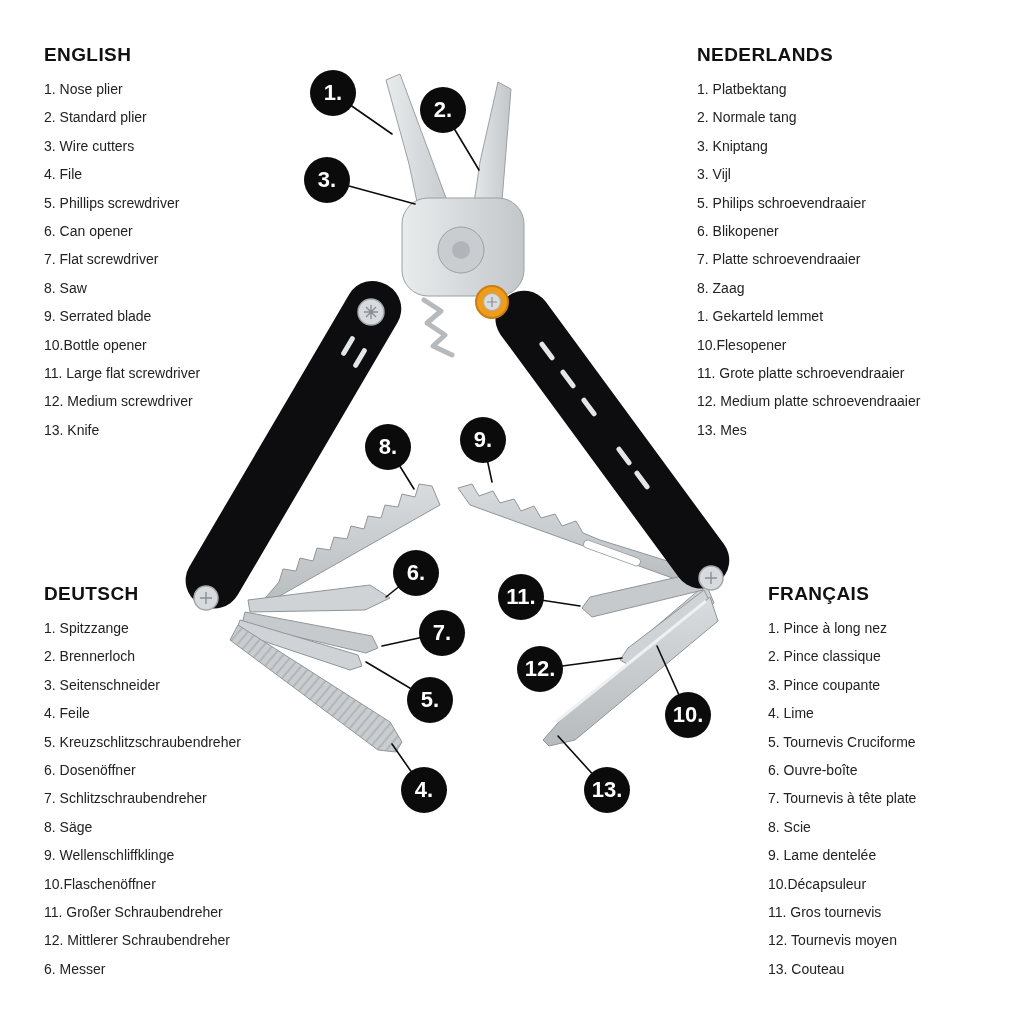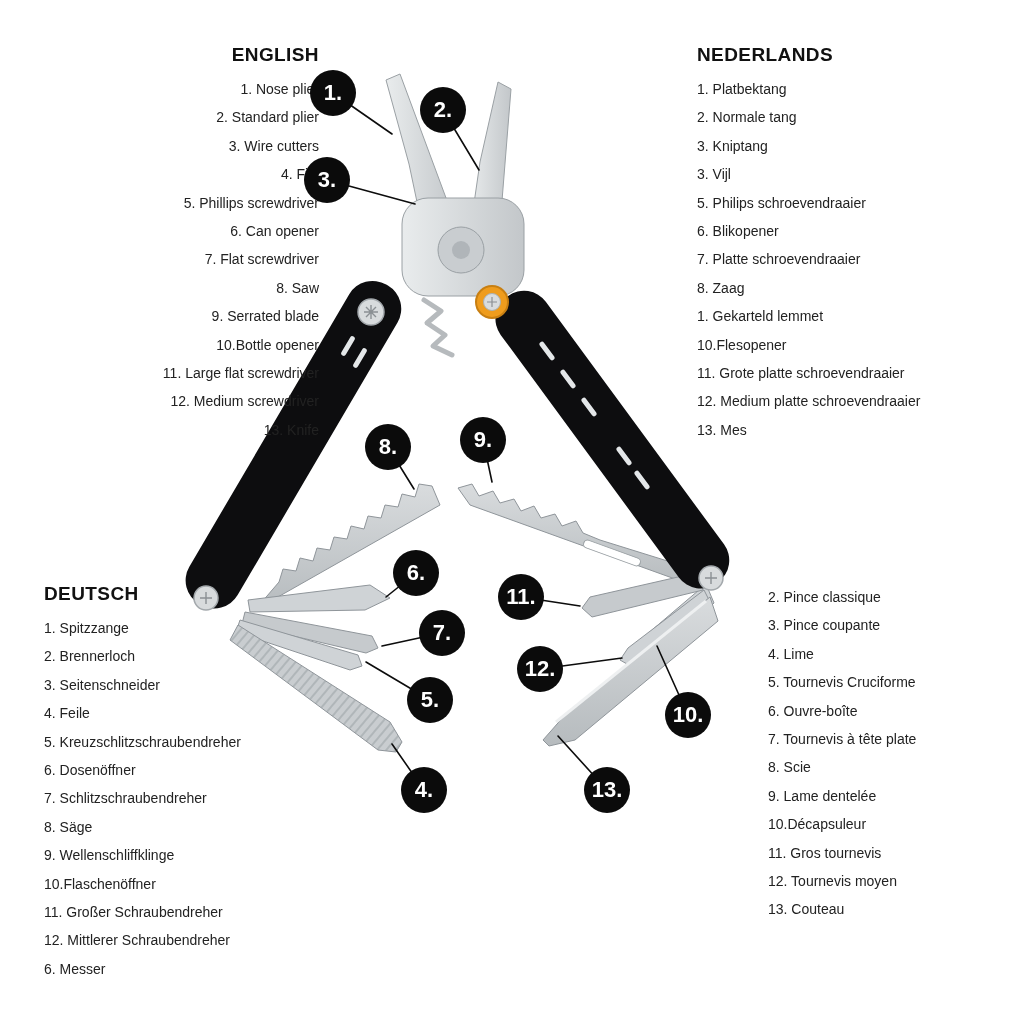--- a/index.html
+++ b/index.html
@@ -4,21 +4,21 @@
 <style>
   html,body{margin:0;padding:0;background:#ffffff;}
   .stage{
     position:relative;width:1024px;height:1024px;background:#ffffff;overflow:hidden;
     font-family:"Liberation Sans", sans-serif;color:#1d1d1d;
   }
   .illustration{position:absolute;left:0;top:0;width:1024px;height:1024px;}
   .lang{position:absolute;}
   .lang h2{font-size:19px;font-weight:700;letter-spacing:.4px;margin:0 0 9px 0;color:#111;}
   .lang ul{list-style:none;margin:0;padding:0;font-size:14px;line-height:28.4px;font-weight:400;color:#222;}
-  .lang-en{left:44px;top:44px;width:275px;text-align:right;}
+  .lang-en{left:44px;top:44px;width:275px;}
   .lang-nl{left:684px;top:44px;width:315px;margin-left:13px;}
   .lang-de{left:44px;top:583px;width:325px;}
   .lang-fr{left:768px;top:583px;width:250px;}
   .callout{
     position:absolute;width:46px;height:46px;border-radius:50%;
     background:#0b0b0b;color:#ffffff;font-weight:700;font-size:22px;
     display:flex;align-items:center;justify-content:center;user-select:none;
   }
 </style>
 </head>
@@ -192,21 +192,23 @@
         <li>8. Säge</li>
         <li>9. Wellenschliffklinge</li>
         <li>10.Flaschenöffner</li>
         <li>11. Großer Schraubendreher</li>
         <li>12. Mittlerer Schraubendreher</li>
         <li>6. Messer</li>
       </ul>
   </div>
 
   <div class="lang lang-fr">
-    <ul>
+    <h2>FRANÇAIS</h2>
+    <ul>
+        <li>1. Pince à long nez</li>
         <li>2. Pince classique</li>
         <li>3. Pince coupante</li>
         <li>4. Lime</li>
         <li>5. Tournevis Cruciforme</li>
         <li>6. Ouvre-boîte</li>
         <li>7. Tournevis à tête plate</li>
         <li>8. Scie</li>
         <li>9. Lame dentelée</li>
         <li>10.Décapsuleur</li>
         <li>11. Gros tournevis</li>

